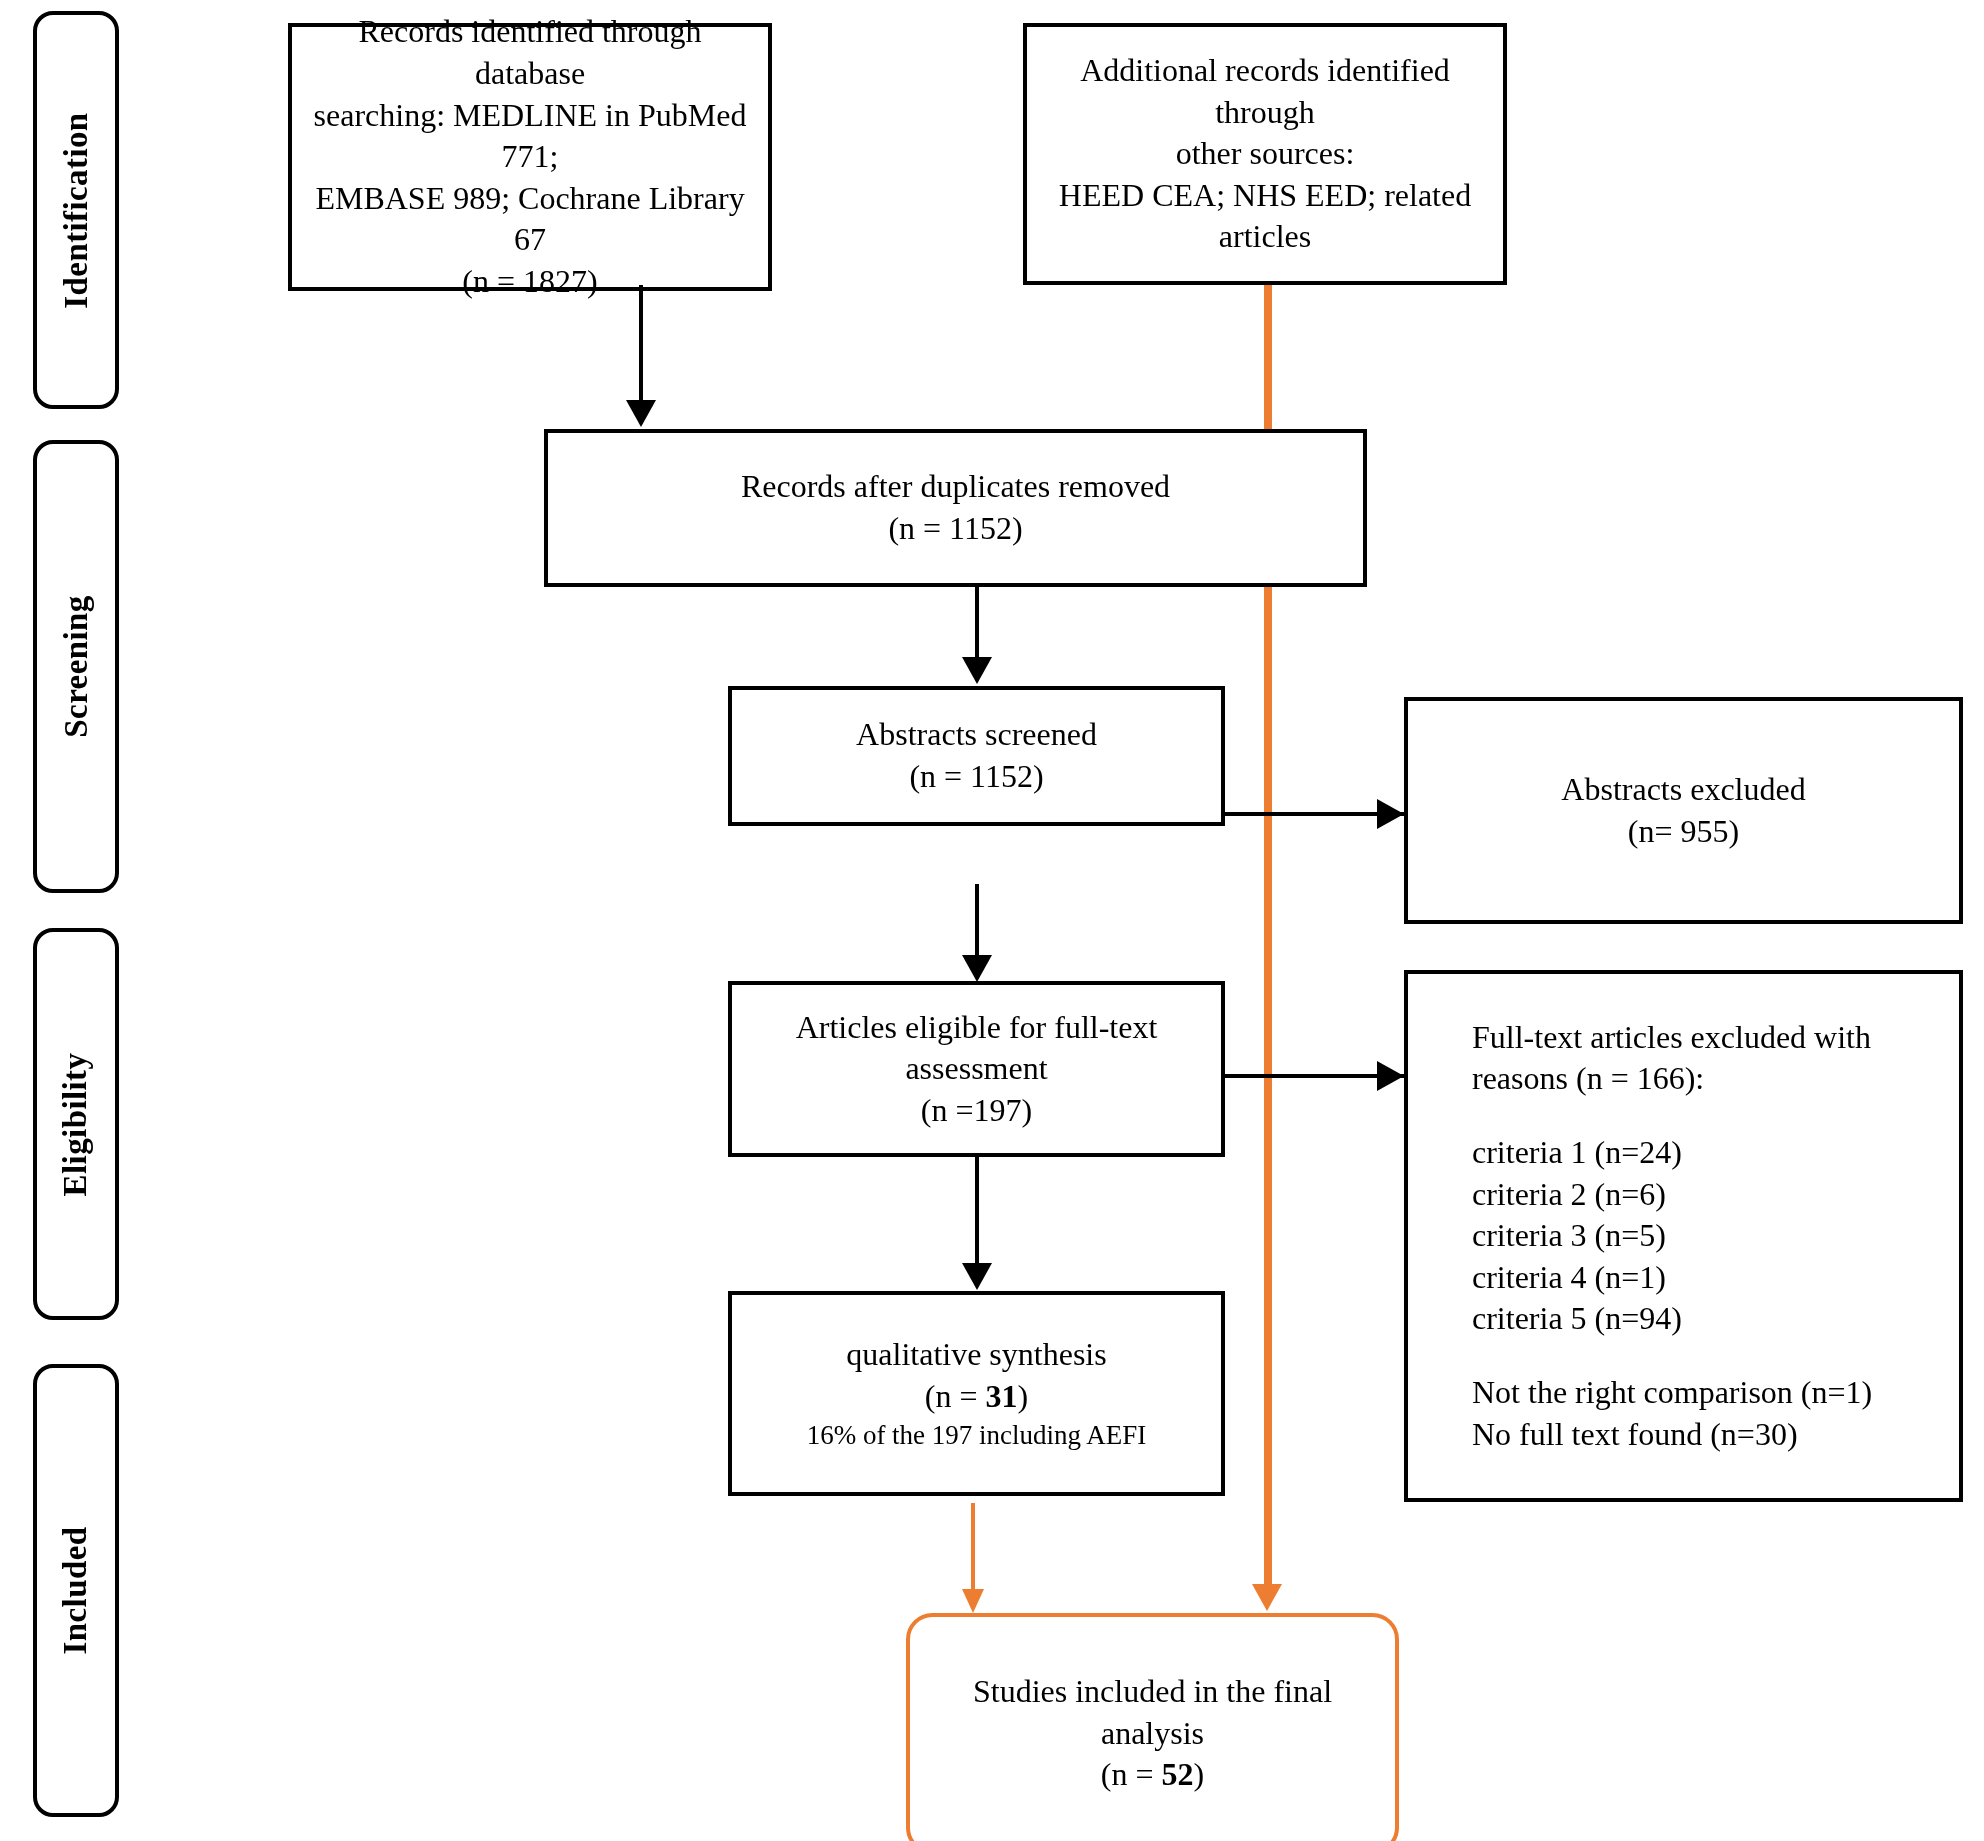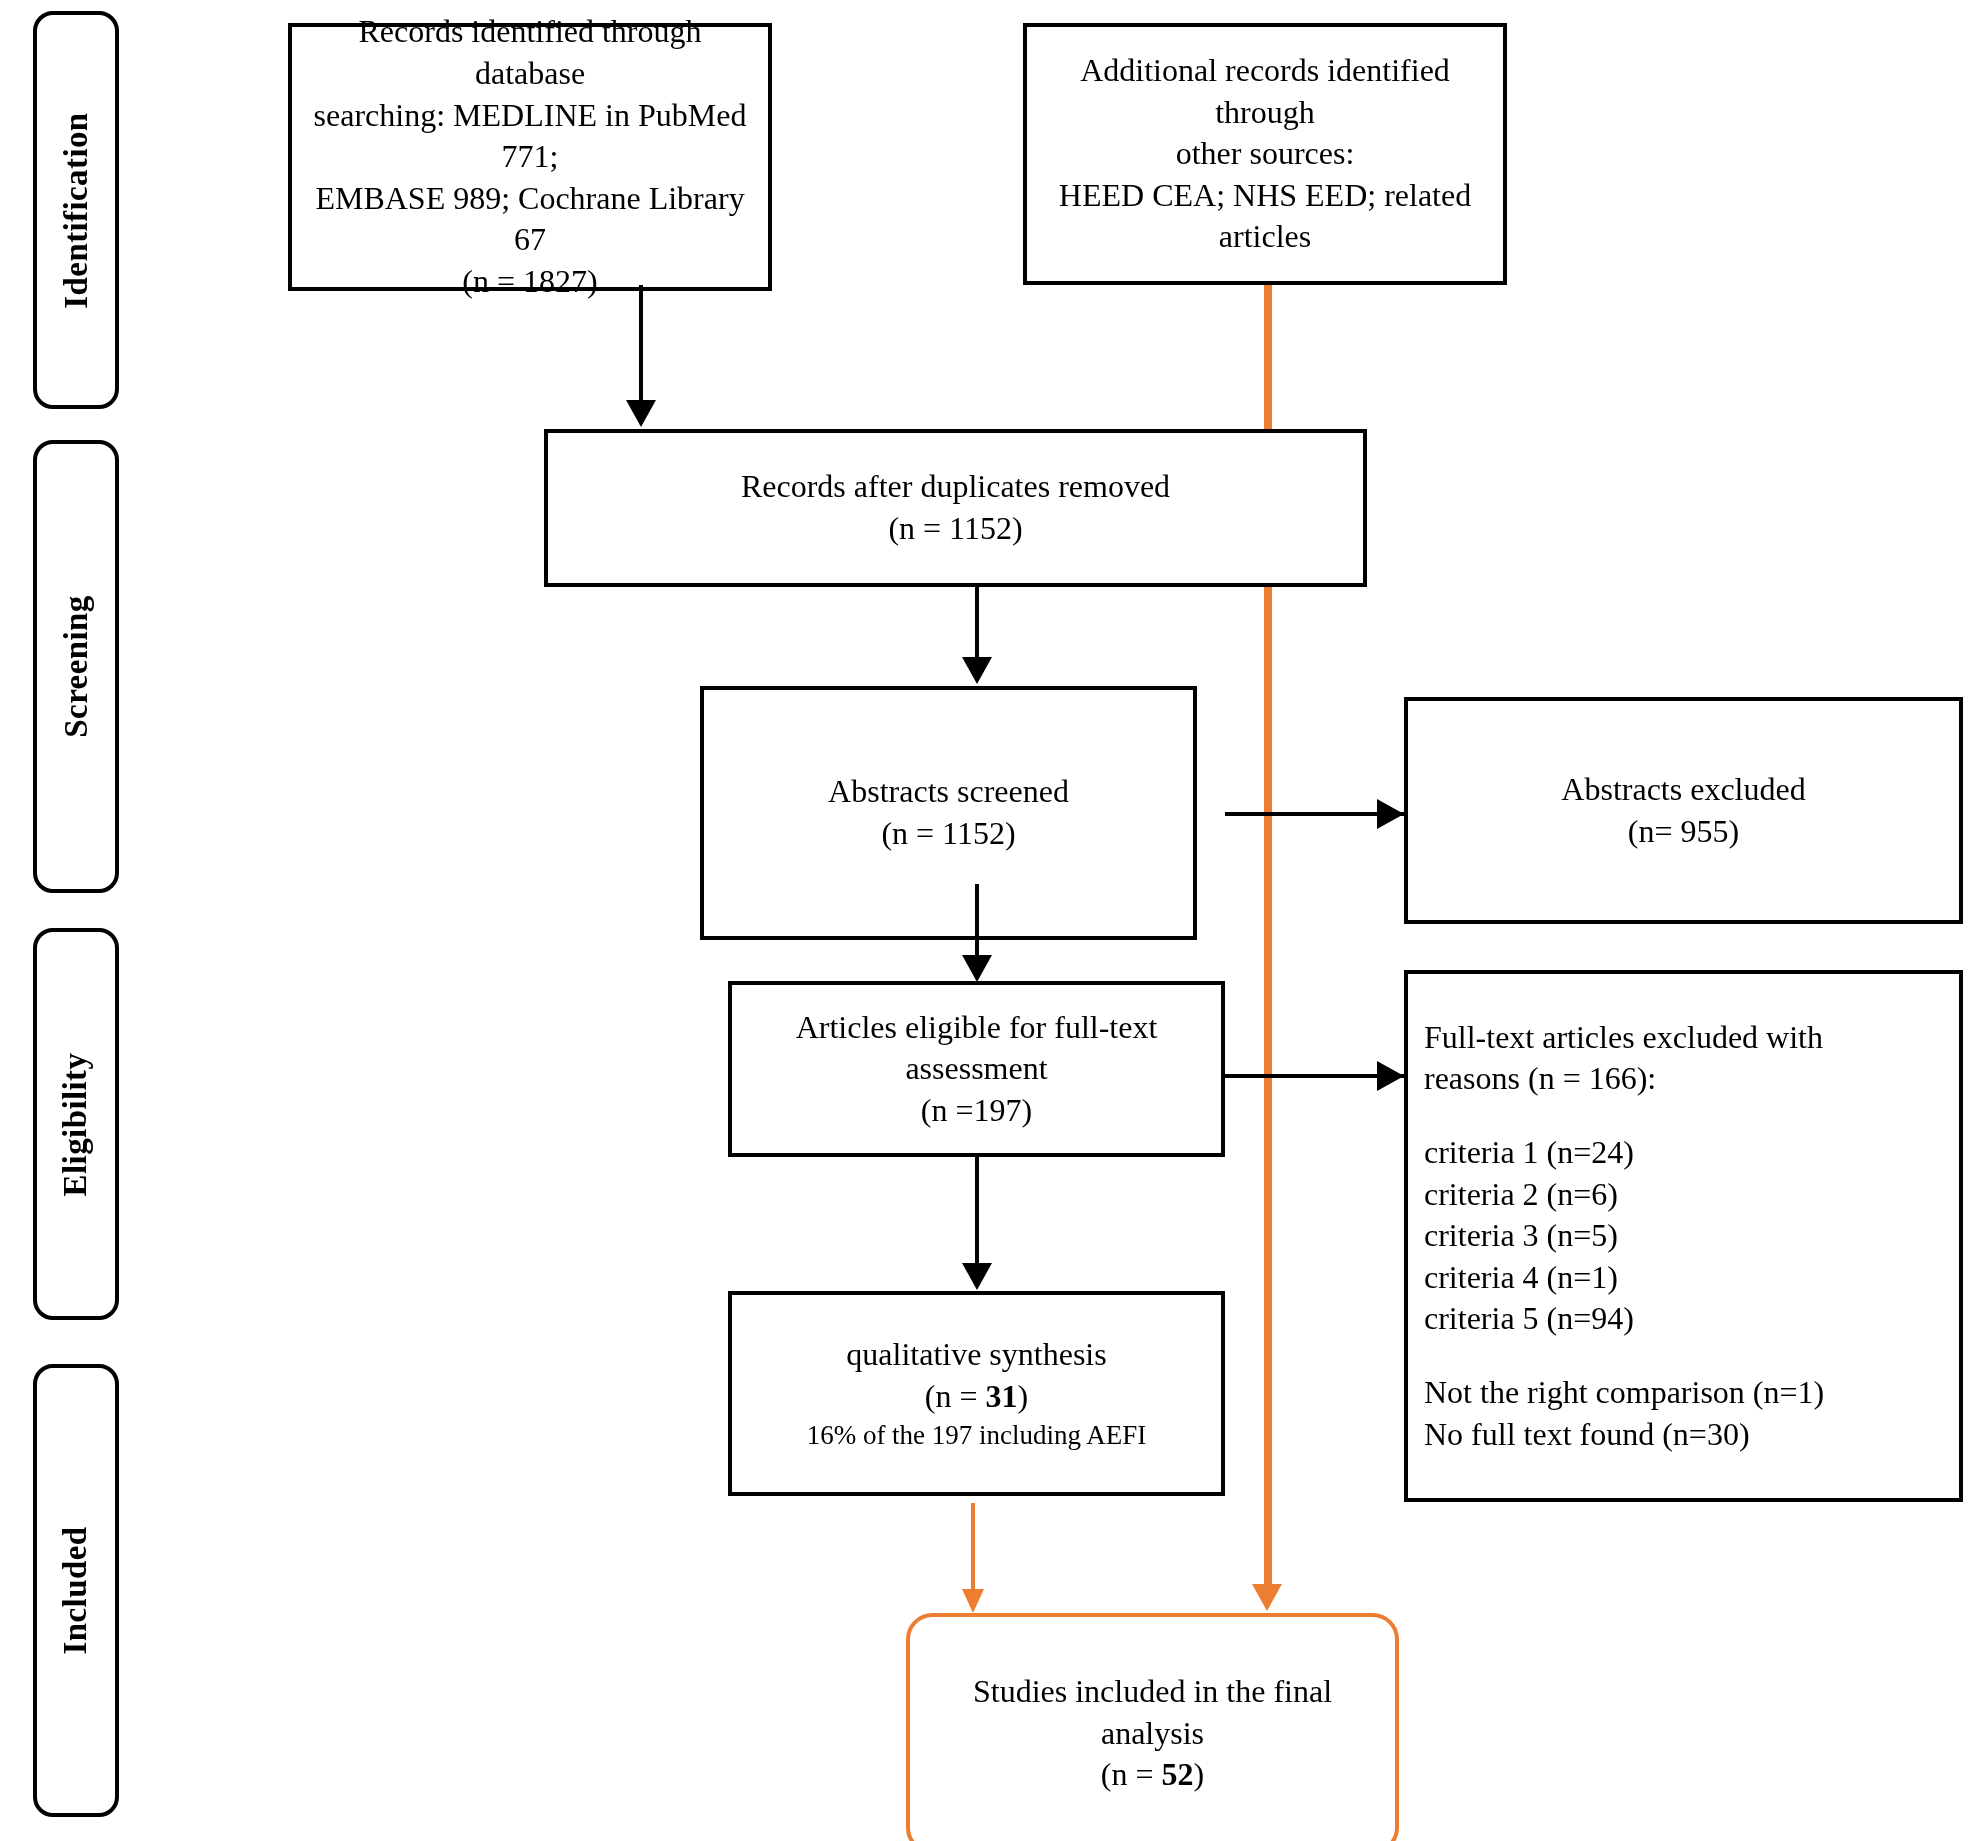--- a/index.html
+++ b/index.html
@@ -133,21 +133,21 @@
   <div class="box" style="left:544px;top:429px;width:823px;height:158px;">
     <div class="txt">
       <div>Records after duplicates removed</div>
       <div>(n = 1152)</div>
     </div>
   </div>
 
   <div class="vline" style="left:975px;top:587px;width:4px;height:70px;"></div>
   <div class="arrow-down" style="left:962px;top:657px;"></div>
 
-  <div class="box" style="left:700px;top:686px;width:497px;height:254px;">
+  <div class="box" style="left:728px;top:686px;width:497px;height:140px;">
     <div class="txt">
       <div>Abstracts screened</div>
       <div>(n = 1152)</div>
     </div>
   </div>
 
   <div class="hline" style="left:1225px;top:812px;width:185px;height:4px;"></div>
   <div class="arrow-right" style="left:1377px;top:799px;"></div>
 
   <div class="box" style="left:1404px;top:697px;width:559px;height:227px;text-align:center;">
@@ -164,21 +164,21 @@
     <div class="txt">
       <div>Articles eligible for full-text</div>
       <div>assessment</div>
       <div>(n =197)</div>
     </div>
   </div>
 
   <div class="hline" style="left:1225px;top:1074px;width:185px;height:4px;"></div>
   <div class="arrow-right" style="left:1377px;top:1061px;"></div>
 
-  <div class="box left-align" style="left:1404px;top:970px;width:559px;height:532px;">
+  <div class="box left-align" style="left:1404px;top:970px;width:559px;height:532px;padding-left:48px;">
     <div class="txt">
       <div>Full-text articles excluded with</div>
       <div>reasons (n = 166):</div>
       <div style="height:32px;"></div>
       <div>criteria 1 (n=24)</div>
       <div>criteria 2 (n=6)</div>
       <div>criteria 3 (n=5)</div>
       <div>criteria 4 (n=1)</div>
       <div>criteria 5 (n=94)</div>
       <div style="height:32px;"></div>

